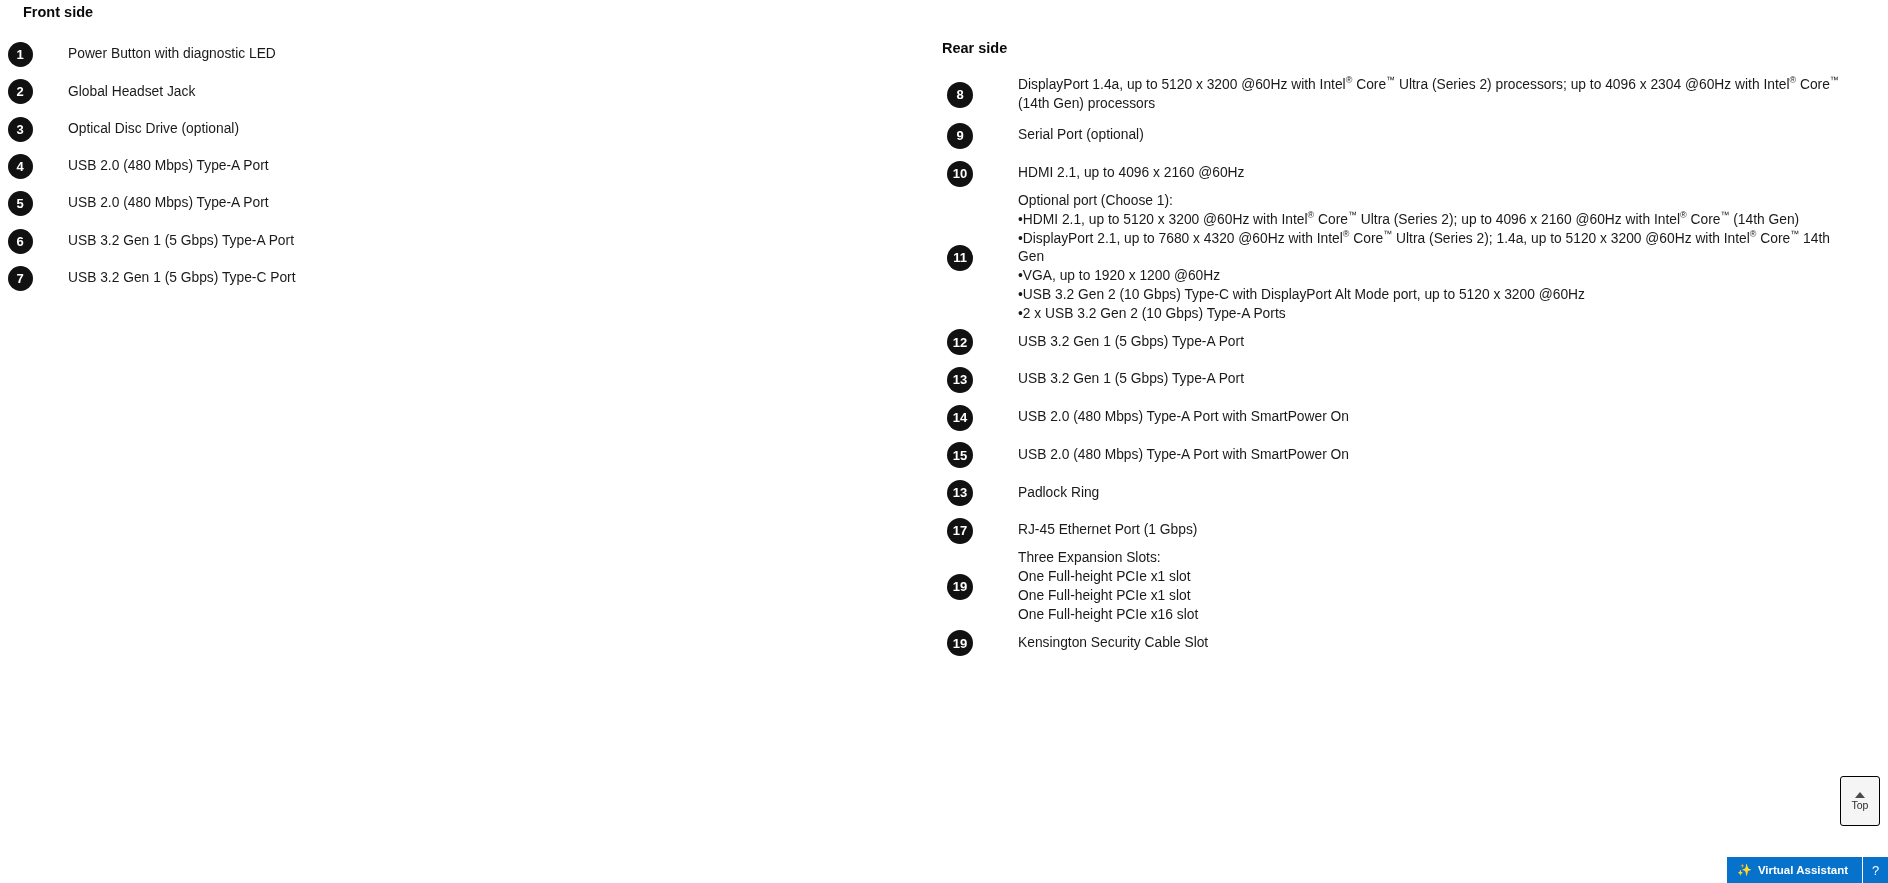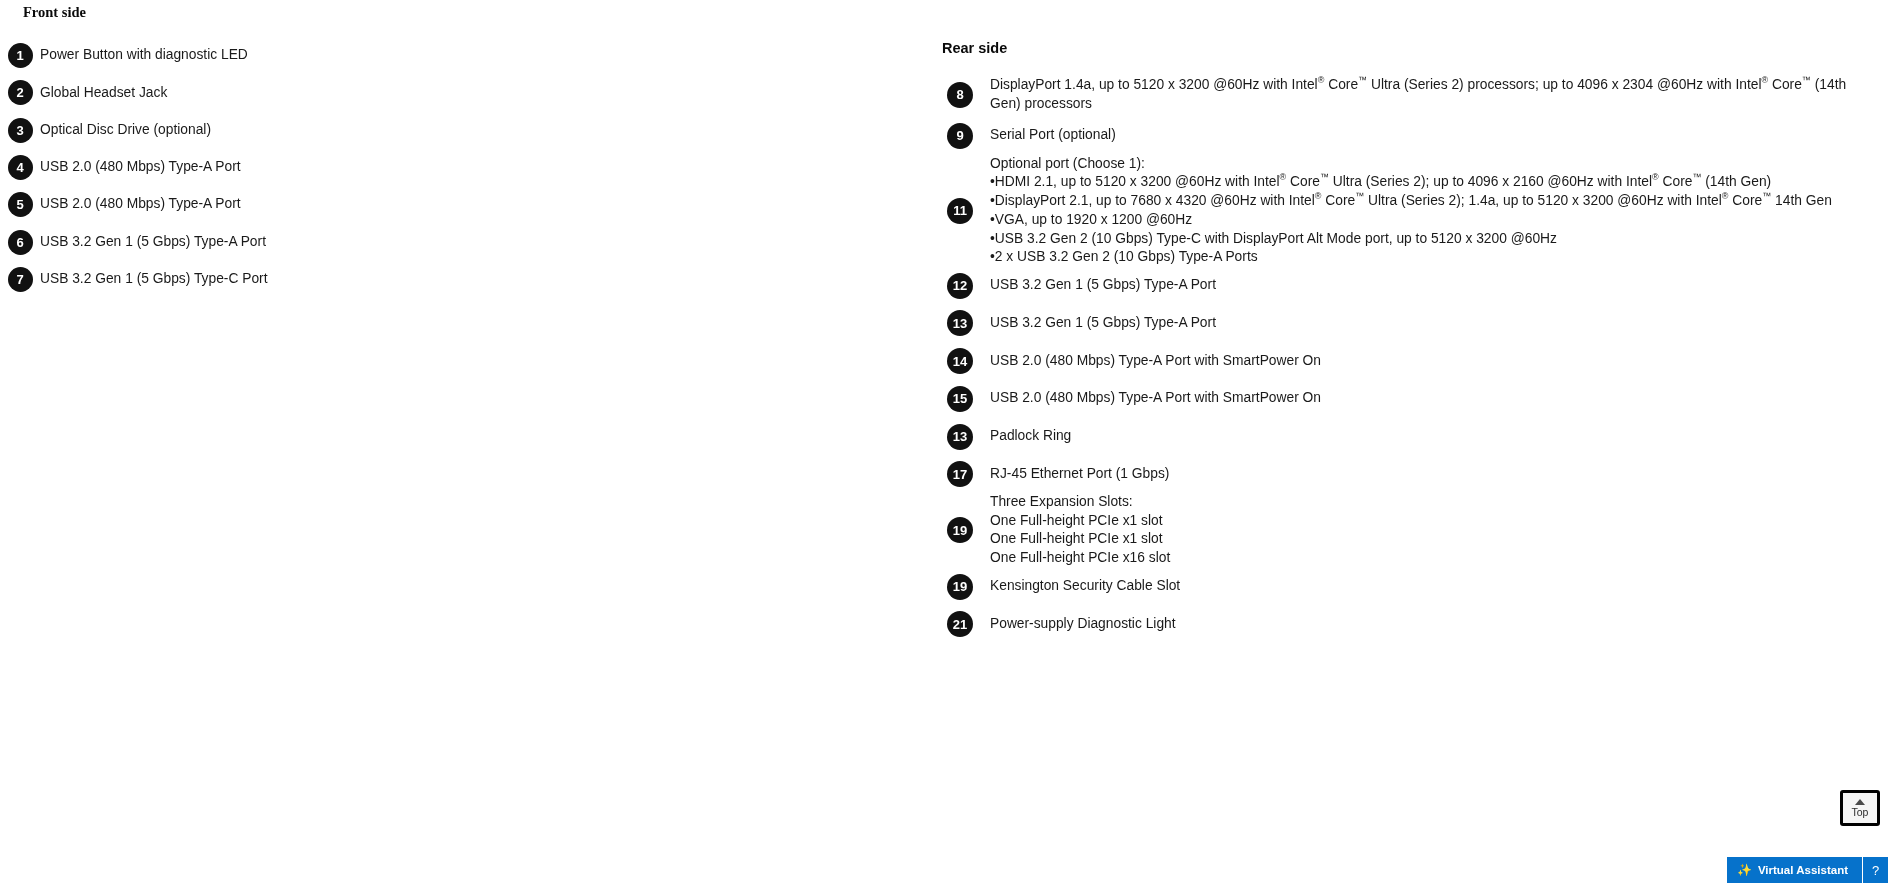--- a/index.html
+++ b/index.html
@@ -30,21 +30,21 @@
   .column.left  { left: 0px;  width: 930px; }
   .column.right { left: 930px; width: 940px; }
 
   .col-title {
     font-size: 14.5px;
     font-weight: bold;
     color: #0a0a0a;
     margin: 0 0 16px 0;
     padding-top: 4px;
   }
-  .column.left .col-title  { padding-left: 23px; font-family: Liberation Serif, serif; }
+  .column.left .col-title  { padding-left: 23px; }
   .column.right .col-title { padding-left: 12px; margin-top: 36px; }
 
   .item-list {
     list-style: none;
     margin: 0;
     padding: 0;
   }
 
   .item {
     display: flex;
@@ -74,20 +74,21 @@
     line-height: 1;
     flex: 0 0 26px;
   }
   .item-text {
     font-size: 13.8px;
     line-height: 18.7px;
     color: #1a1a1a;
     padding-top: 0;
     align-self: center;
     padding-right: 14px;
+    margin-left: 28px;
   }
   .item-text .line { display: block; }
   .item-text sup {
     font-size: 9px;
     vertical-align: super;
     line-height: 0;
   }
 
   
   .column.left .item { height: 37.3px; min-height: 0; }
@@ -99,23 +100,23 @@
   .column.right .item-badge-wrap { width: 60px; flex: 0 0 60px; }
   .column.right .badge { width: 26px; height: 26px; flex: 0 0 26px; }
   .column.right .item.compact { height: 37.7px; min-height: 0; }
 
   
   .top-button {
     position: absolute;
     right: 8px;
     bottom: 57px;
     width: 40px;
-    height: 36px;
+    height: 50px;
     background: #f5f5f5;
-    border: 3px solid #000000;
+    border: 1px solid #000000;
     border-radius: 3px;
     display: flex;
     flex-direction: column;
     align-items: center;
     justify-content: center;
     cursor: pointer;
   }
   .top-button .caret {
     width: 0; height: 0;
     border-left: 5px solid transparent;
@@ -242,20 +243,26 @@
             <span class="badge">8</span>
           </span>
           <span class="item-text">DisplayPort 1.4a, up to 5120 x 3200 @60Hz with Intel<sup>®</sup> Core<sup>™</sup> Ultra (Series 2) processors; up to 4096 x 2304 @60Hz with Intel<sup>®</sup> Core<sup>™</sup> (14th Gen) processors</span>
         </li>
         <li class="item compact">
           <span class="item-badge-wrap">
             <span class="badge">9</span>
           </span>
           <span class="item-text">Serial Port (optional)</span>
         </li>
+        <li class="item compact">
+          <span class="item-badge-wrap">
+            <span class="badge">10</span>
+          </span>
+          <span class="item-text">HDMI 2.1, up to 4096 x 2160 @60Hz</span>
+        </li>
         <li class="item">
           <span class="item-badge-wrap">
             <span class="badge">11</span>
           </span>
           <span class="item-text">Optional port (Choose 1):<br>•HDMI 2.1, up to 5120 x 3200 @60Hz with Intel<sup>®</sup> Core<sup>™</sup> Ultra (Series 2); up to 4096 x 2160 @60Hz with Intel<sup>®</sup> Core<sup>™</sup> (14th Gen)<br>•DisplayPort 2.1, up to 7680 x 4320 @60Hz with Intel<sup>®</sup> Core<sup>™</sup> Ultra (Series 2); 1.4a, up to 5120 x 3200 @60Hz with Intel<sup>®</sup> Core<sup>™</sup> 14th Gen<br>•VGA, up to 1920 x 1200 @60Hz<br>•USB 3.2 Gen 2 (10 Gbps) Type-C with DisplayPort Alt Mode port, up to 5120 x 3200 @60Hz<br>•2 x USB 3.2 Gen 2 (10 Gbps) Type-A Ports</span>
         </li>
         <li class="item compact">
           <span class="item-badge-wrap">
             <span class="badge">12</span>
           </span>
@@ -295,26 +302,20 @@
           <span class="item-badge-wrap">
             <span class="badge">19</span>
           </span>
           <span class="item-text">Three Expansion Slots:<br>One Full-height PCIe x1 slot<br>One Full-height PCIe x1 slot<br>One Full-height PCIe x16 slot</span>
         </li>
         <li class="item compact">
           <span class="item-badge-wrap">
             <span class="badge">19</span>
           </span>
           <span class="item-text">Kensington Security Cable Slot</span>
-        </li>
-        <li class="item compact">
-          <span class="item-badge-wrap">
-            <span class="badge">21</span>
-          </span>
-          <span class="item-text">Power-supply Diagnostic Light</span>
         </li>
       </ul>
   </div>
 
   <div class="top-button">
     <span class="caret"></span>
     <span class="top-label">Top</span>
   </div>
 
   <div class="va-bar">

